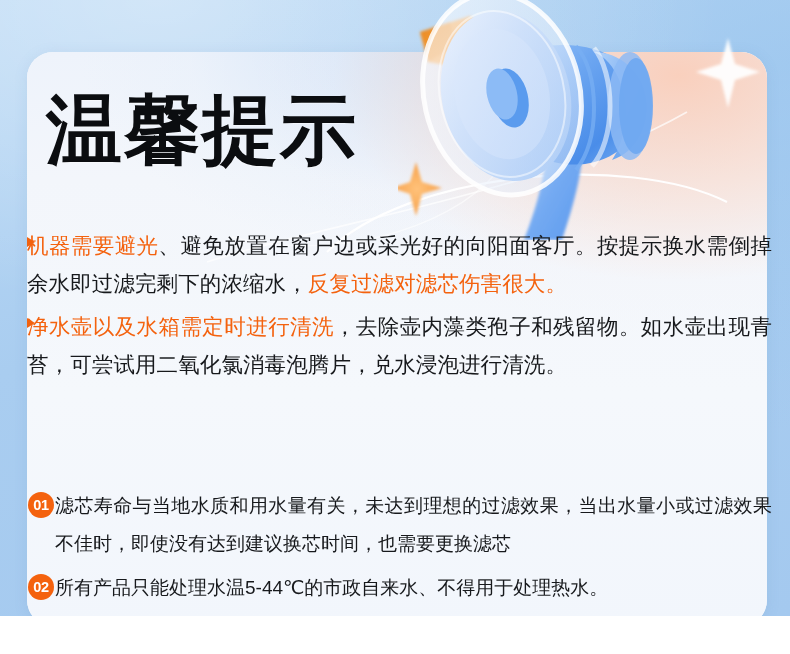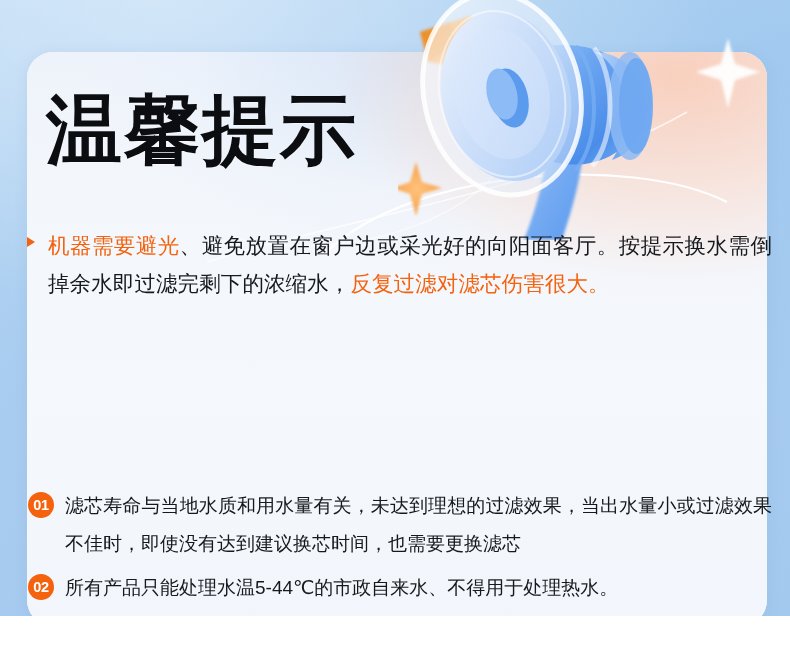--- a/index.html
+++ b/index.html
@@ -80,21 +80,21 @@
 
   
   #body-area {
     position: absolute;
     left: 27px;
     top: 228px;
     width: 745px;
   }
   .bullet-row {
     position: relative;
-    padding-left: 21px;
+    padding-left: 0;
     margin-bottom: 6px;
   }
   .tri-icon {
     position: absolute;
     left: 0;
     top: 9px;
     width: 0;
     height: 0;
     border-top: 5.5px solid transparent;
     border-bottom: 5.5px solid transparent;
@@ -112,21 +112,21 @@
 
   
   #numbered {
     position: absolute;
     left: 27px;
     top: 487px;
     width: 745px;
   }
   .num-row {
     position: relative;
-    padding-left: 38px;
+    padding-left: 28px;
     margin-bottom: 7px;
   }
   .num-badge {
     position: absolute;
     left: 1px;
     top: 5px;
     width: 26px;
     height: 26px;
     border-radius: 50%;
     background: #f4620e;
@@ -260,20 +260,26 @@
 
   <div id="body-area">
 
     <div class="bullet-row">
       <span class="tri-icon"></span>
       <div class="para">
         <span class="hl">机器需要避光</span><span>、避免放置在窗户边或采光好的向阳面客厅。按提示换水需倒掉余水即过滤完剩下的浓缩水，</span><span class="hl">反复过滤对滤芯伤害很大。</span>
       </div>
     </div>
 
+    <div class="bullet-row">
+      <span class="tri-icon"></span>
+      <div class="para">
+        <span class="hl">净水壶以及水箱需定时进行清洗</span><span>，去除壶内藻类孢子和残留物。如水壶出现青苔，可尝试用二氧化氯消毒泡腾片，兑水浸泡进行清洗。</span>
+      </div>
+    </div>
 
   </div>
 
   <div id="numbered">
 
     <div class="num-row">
       <span class="num-badge">01</span>
       <div class="num-text">滤芯寿命与当地水质和用水量有关，未达到理想的过滤效果，当出水量小或过滤效果不佳时，即使没有达到建议换芯时间，也需要更换滤芯</div>
     </div>
 

